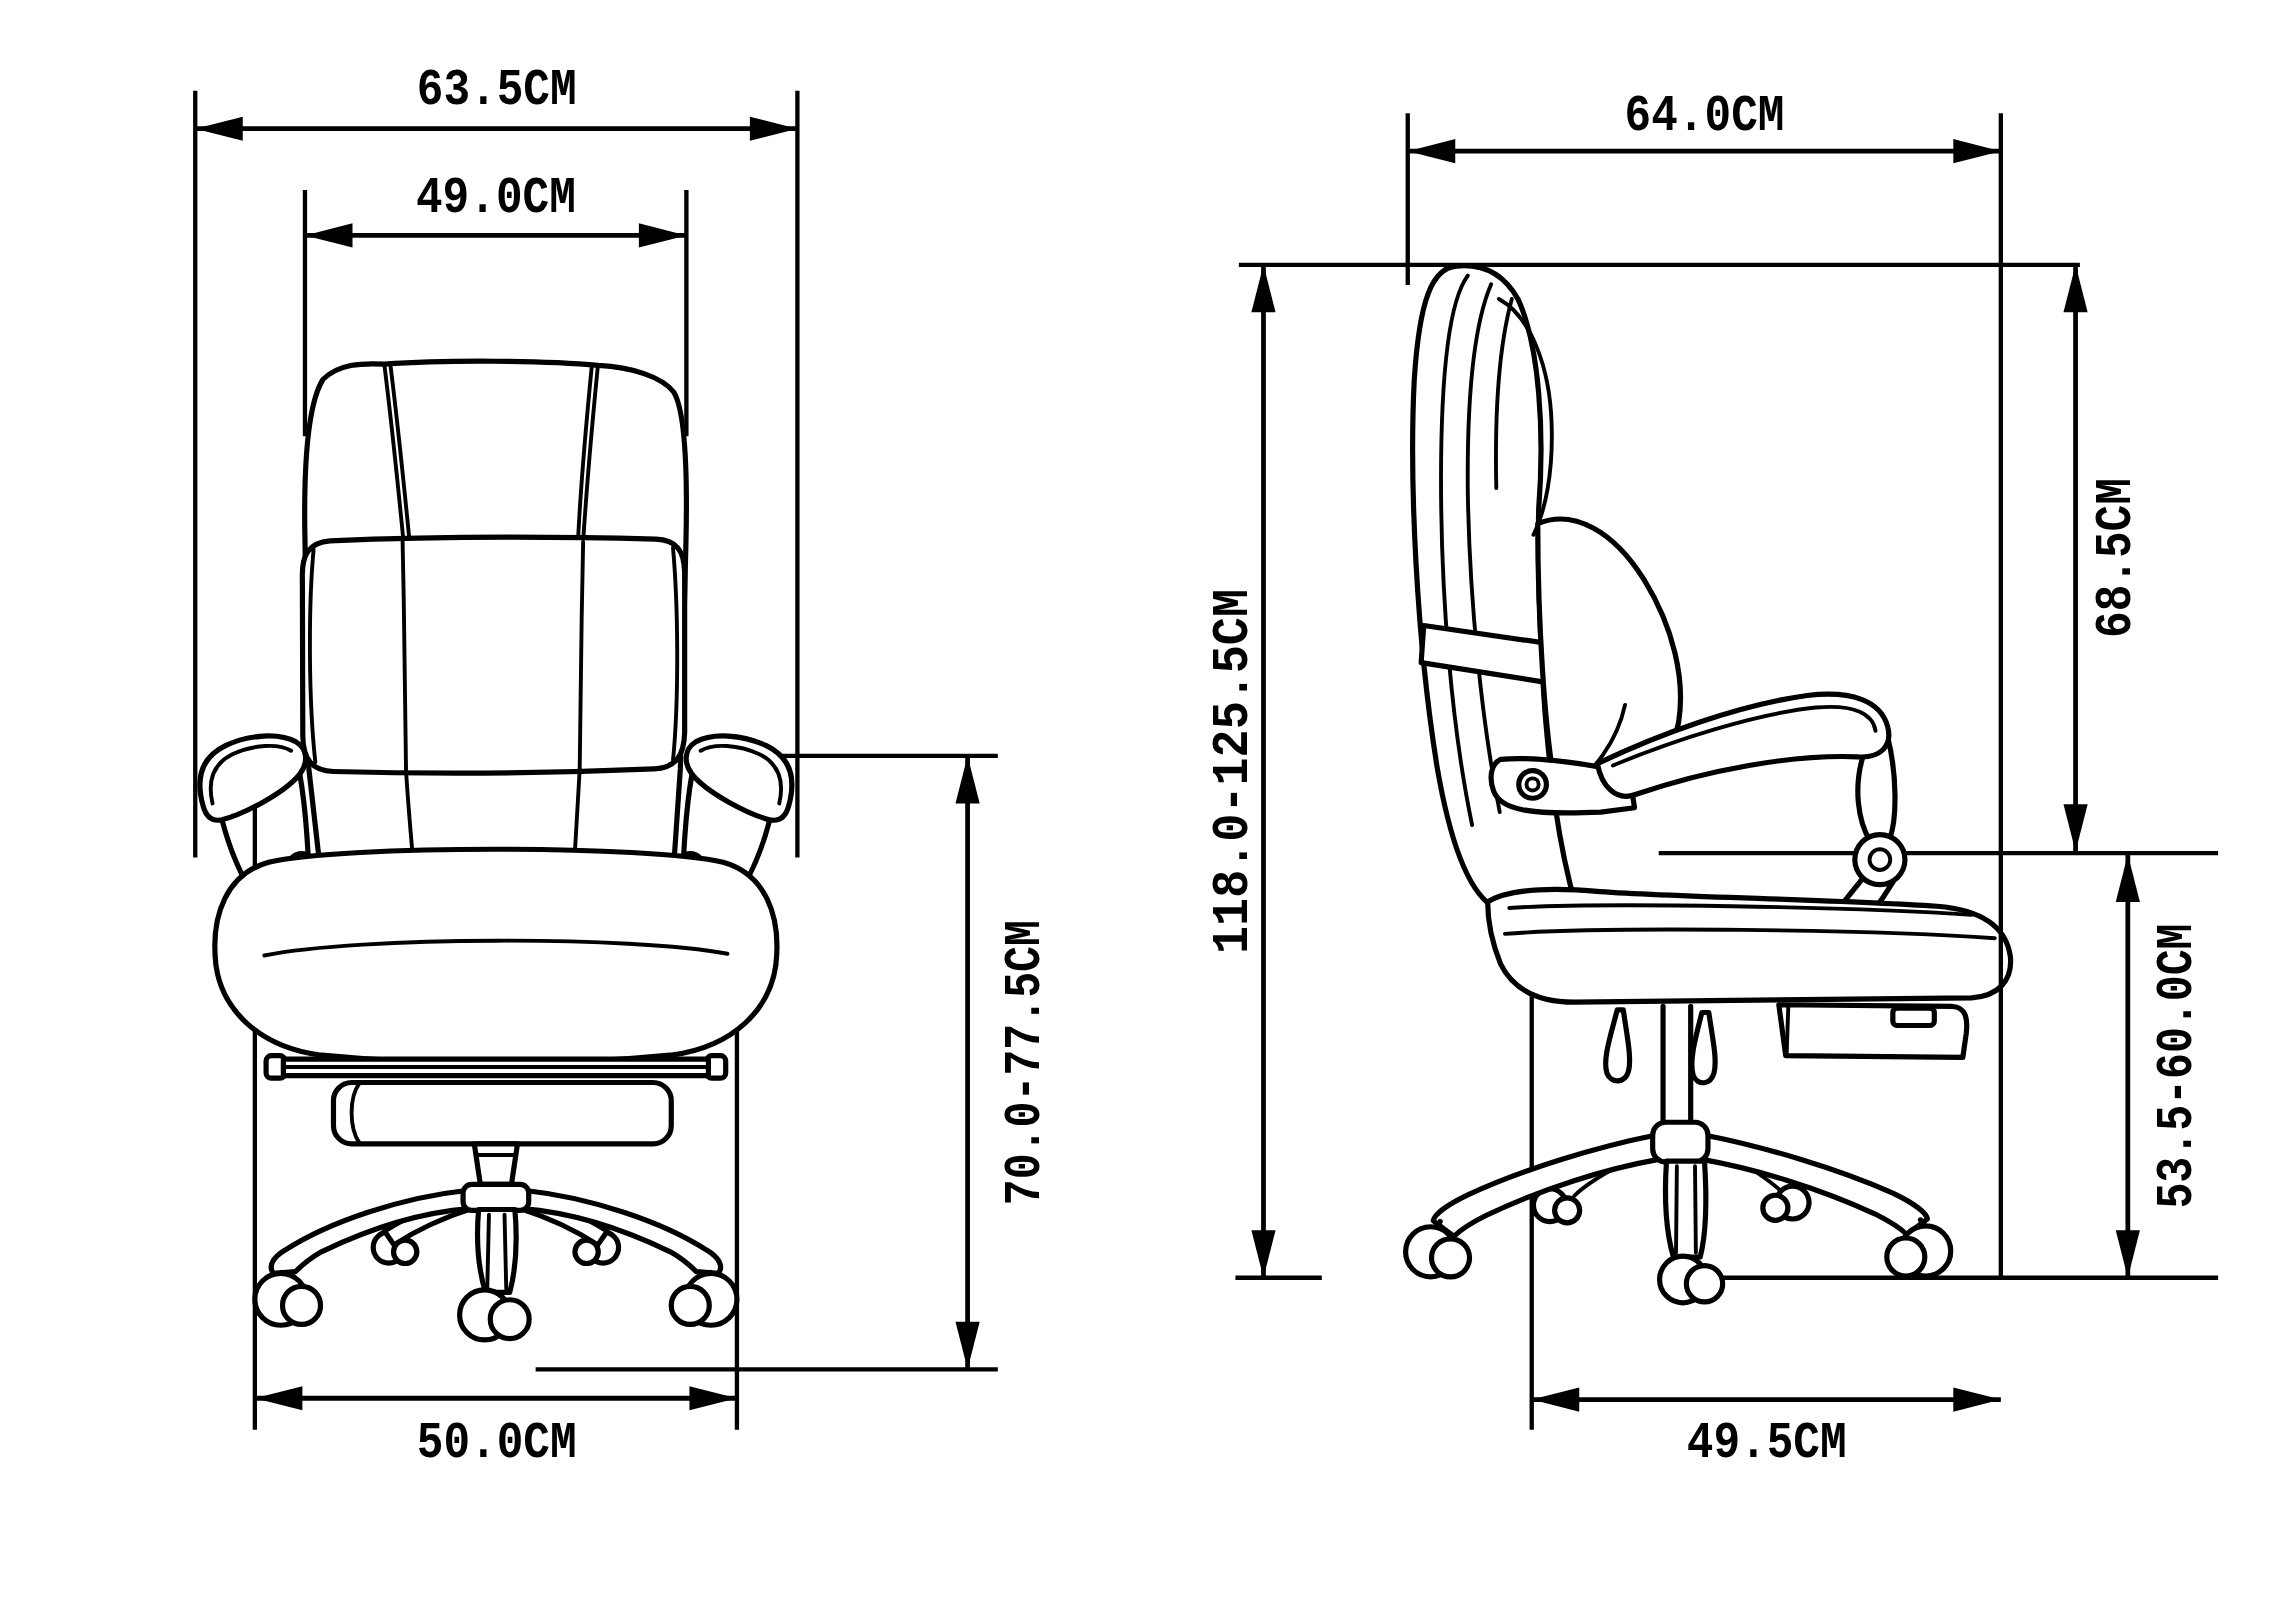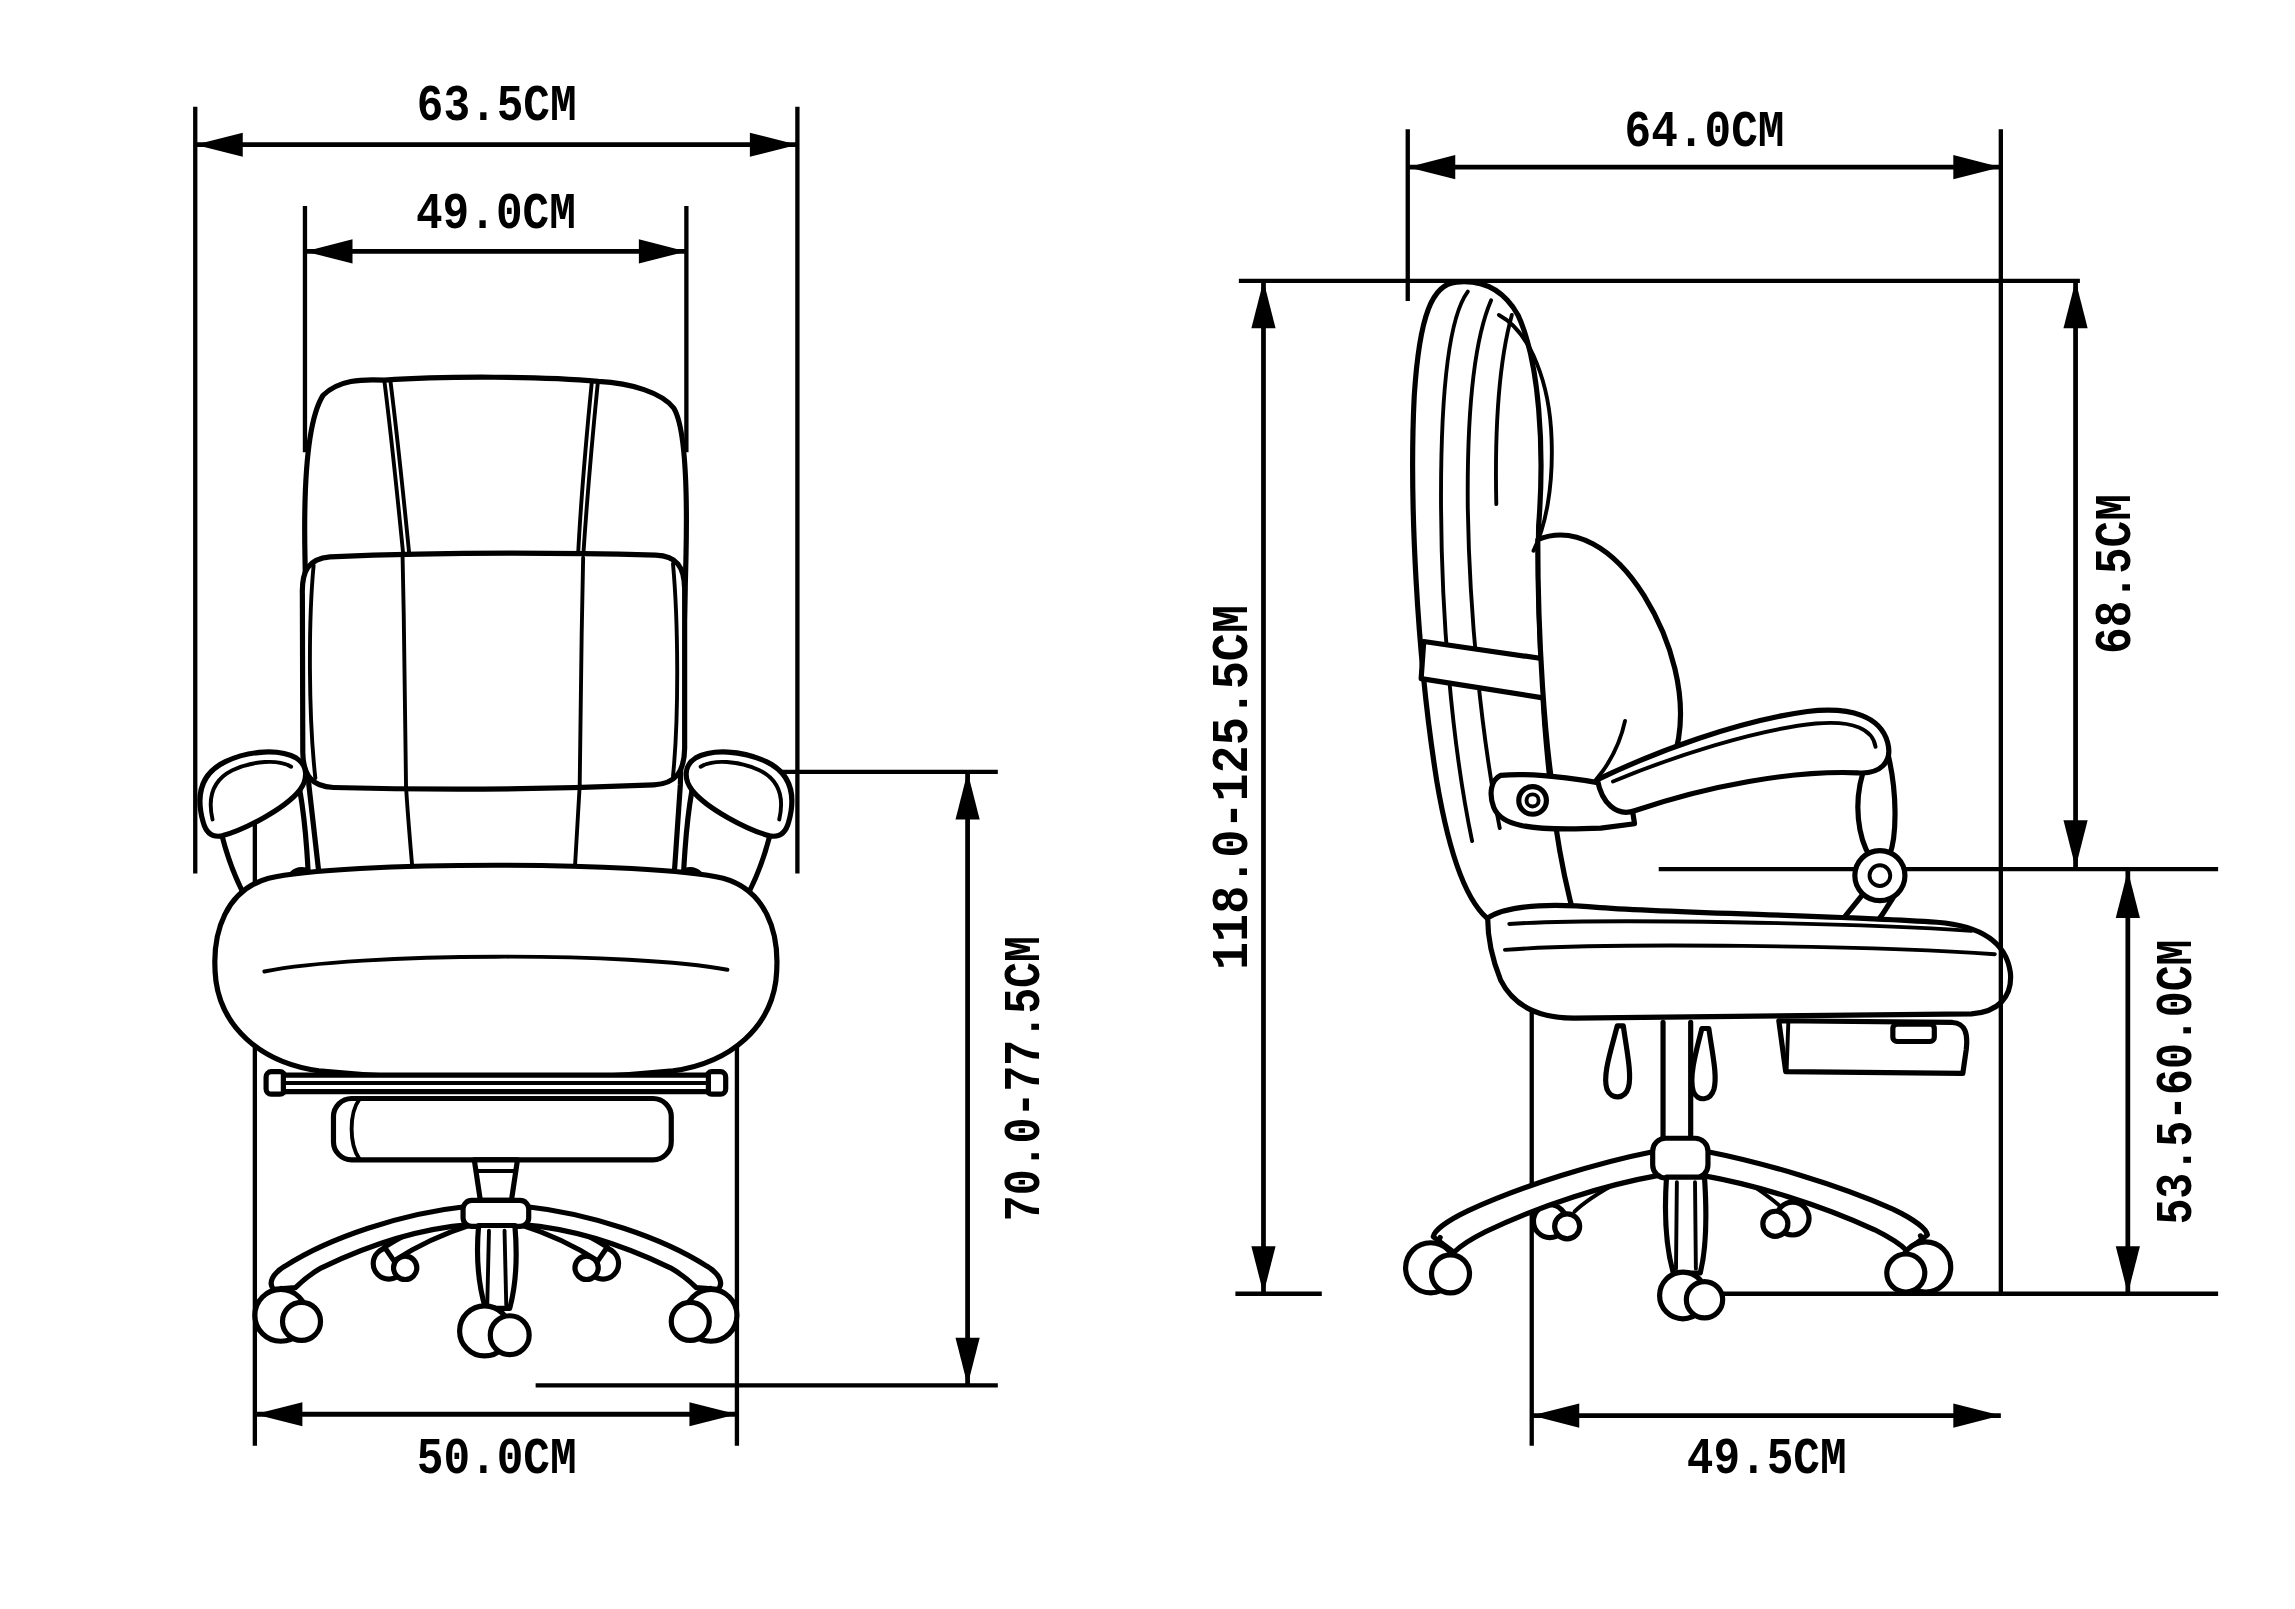--- a/index.html
+++ b/index.html
@@ -1,16 +1,16 @@
 <!DOCTYPE html>
 <html style="font-size:7.3px"><head>
 <meta charset="utf-8">
 <style>
   html,body{margin:0;padding:0;background:#ffffff;}
-  .canvas{width:100%;max-width:2439px;margin:16px auto;background:#fff;}
+  .canvas{width:100%;max-width:2439px;margin:0 auto;background:#fff;}
   svg{display:block;width:100%;height:auto;background:#fff;}
   .dim-label{
     font-family:"Liberation Mono","DejaVu Sans Mono",monospace;
     font-weight:bold;
     font-size:118px;
     fill:#000000;
   }
   .thin{stroke:#000;stroke-width:10;fill:none;}
   .dimline{stroke:#000;stroke-width:11;fill:none;}
   .art{stroke:#000;stroke-width:12;fill:none;stroke-linecap:round;stroke-linejoin:round;}

